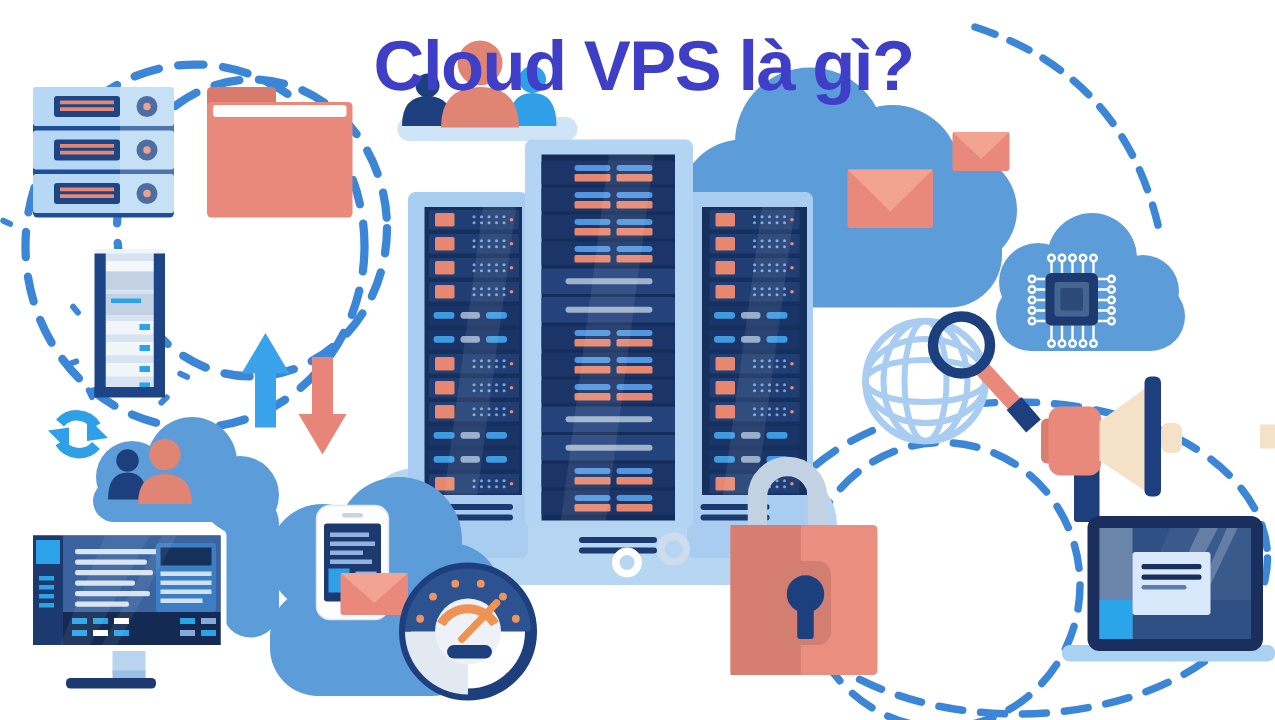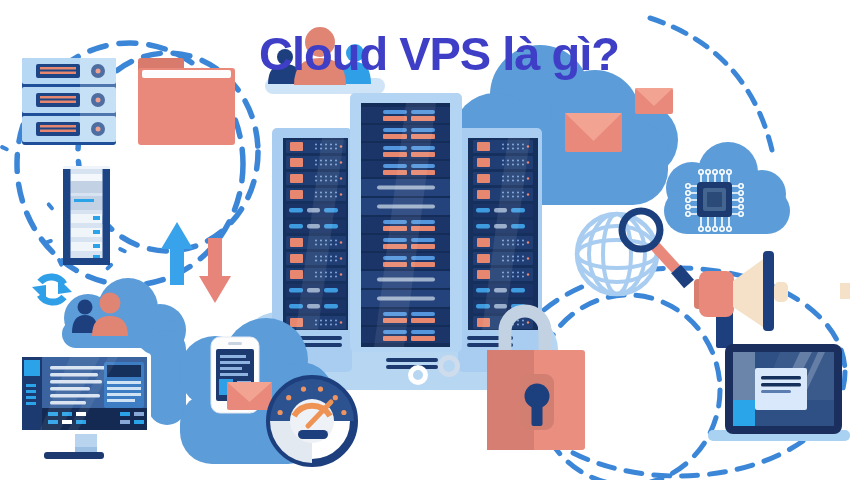--- a/index.html
+++ b/index.html
@@ -1,20 +1,20 @@
 <!DOCTYPE html>
 <html><head>
 <meta charset="utf-8">
 <style>
   html,body{margin:0;padding:0;background:#ffffff;}
   .stage{position:relative;width:850px;height:480px;overflow:hidden;background:#ffffff;
          font-family:"Liberation Sans", sans-serif;}
   .stage svg{position:absolute;left:0;top:0;}
   .title{position:absolute;left:50%;top:12px;transform:translateX(-50%);
-         margin:14px;z-index:10;white-space:nowrap;
+         margin:4px;z-index:10;white-space:nowrap;
          font-family:"Liberation Sans", sans-serif;
          font-size:47px;font-weight:bold;letter-spacing:-1px;color:#3e3ec6;}
 </style>
 </head>
 <body>
 
 <div class="stage">
 
 <svg width="850" height="480" viewBox="0 0 850 480">
 <defs>

